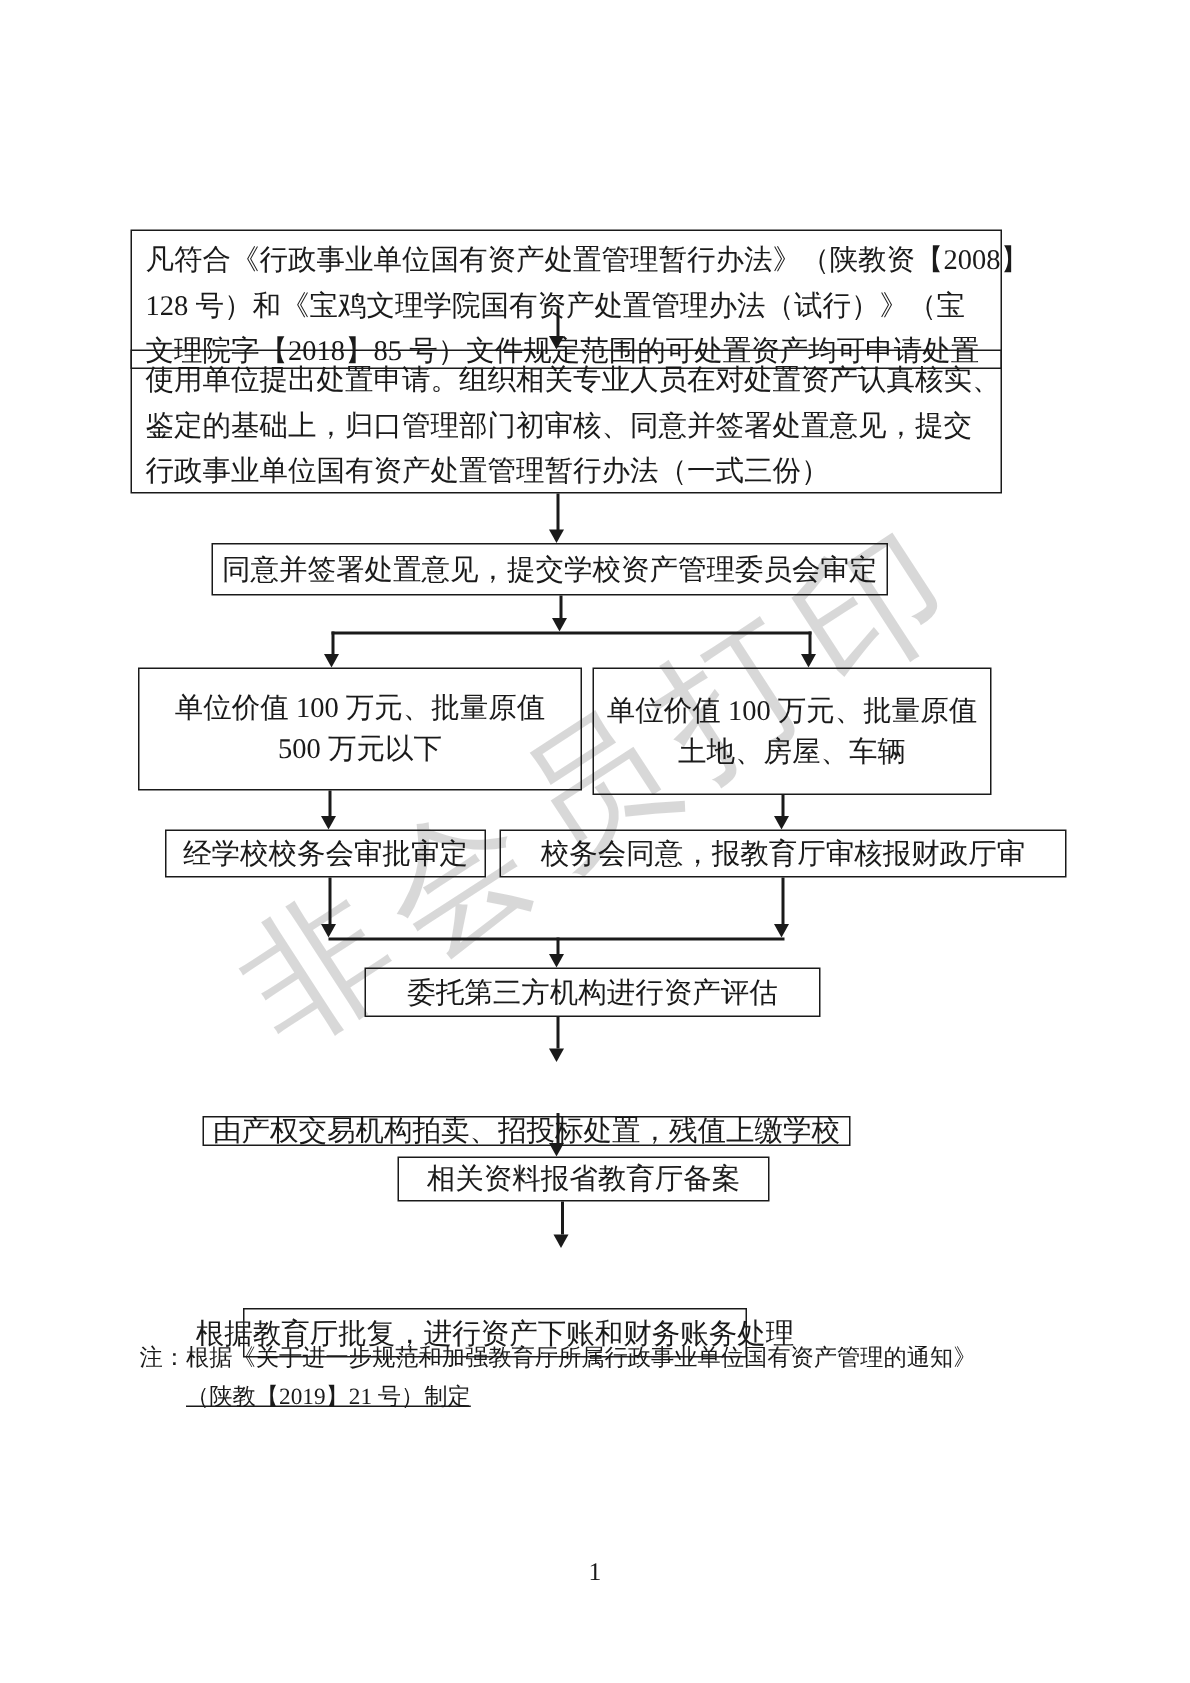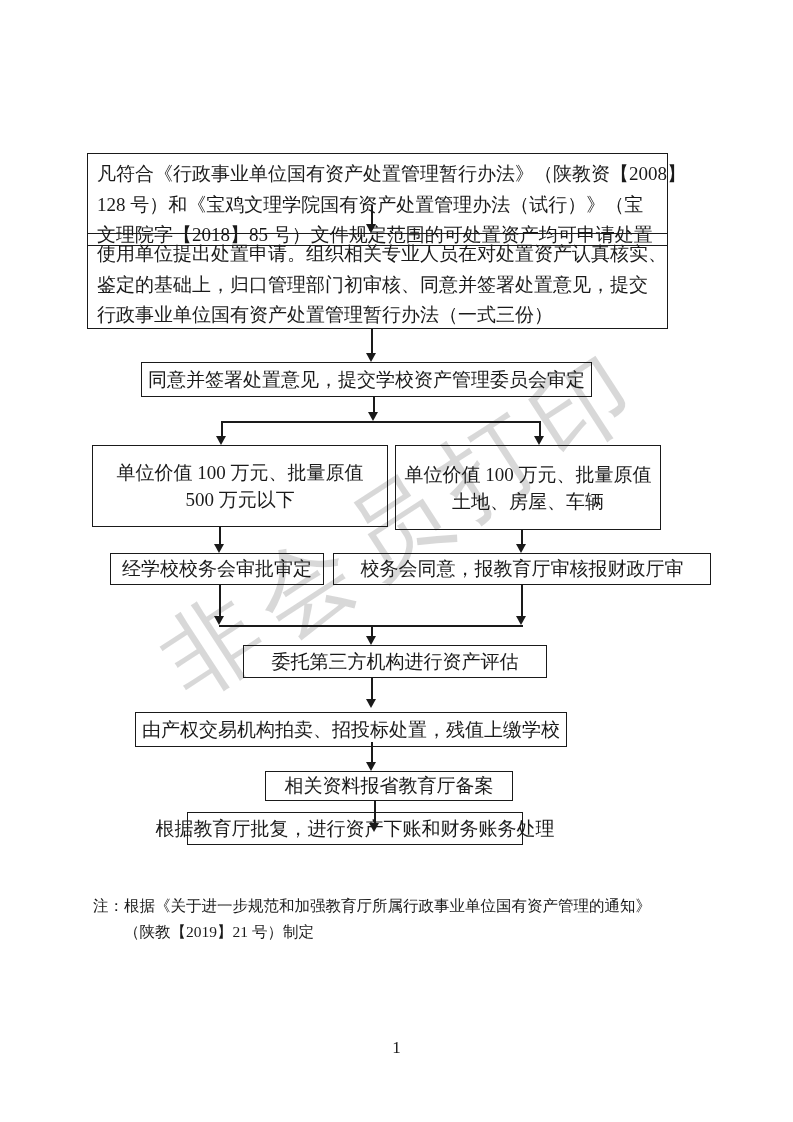--- a/index.html
+++ b/index.html
@@ -53,21 +53,21 @@
   .arr {
     position: absolute; width: 0; height: 0; z-index: 1;
     border-left: 5.5px solid transparent;
     border-right: 5.5px solid transparent;
     border-top: 9px solid #1a1a1a;
   }
   .note {
     position: absolute; left: 93px; top: 893px; width: 628px;
     font-size: 15.5px; line-height: 26px; z-index: 2;
   }
-  .note .ln2 { padding-left: 31px; }
+  .note .ln2 { padding-left: 31px; text-decoration: underline; }
   .pagenum {
     position: absolute; left: 0; top: 1038px; width: 100%;
     text-align: center; font-size: 17px; z-index: 2;
   }
 </style>
 </head>
 <body>
 
 <div class="page">
 
@@ -134,35 +134,35 @@
   <div class="vl" style="left:371px; top:625px; height:11px;"></div>
   <div class="arr" style="left:366px; top:636px;"></div>
 
   <div class="fbox center1" style="left:243px; top:645px; width:304px; height:33px;">
     <span>委托第三方机构进行资产评估</span>
   </div>
 
   <div class="vl" style="left:371px; top:678px; height:21px;"></div>
   <div class="arr" style="left:366px; top:699px;"></div>
 
-  <div class="fbox center1" style="left:135px; top:712px; width:432px; height:35px;">
+  <div class="fbox center1" style="left:135px; top:744px; width:432px; height:20px;">
     <span>由产权交易机构拍卖、招投标处置，残值上缴学校</span>
   </div>
 
   <div class="vl" style="left:371px; top:742px; height:20px;"></div>
   <div class="arr" style="left:366px; top:762px;"></div>
 
   <div class="fbox center1" style="left:265px; top:771px; width:248px; height:30px;">
     <span>相关资料报省教育厅备案</span>
   </div>
 
   <div class="vl" style="left:374px; top:801px; height:22px;"></div>
   <div class="arr" style="left:369px; top:823px;"></div>
 
-  <div class="fbox center1" style="left:162px; top:812px; width:336px; height:33px;margin-left:25px;">
+  <div class="fbox center1" style="left:162px; top:872px; width:336px; height:33px;">
     <span>根据教育厅批复，进行资产下账和财务账务处理</span>
   </div>
 
   <div class="note">
     <div class="ln1">注：根据《关于进一步规范和加强教育厅所属行政事业单位国有资产管理的通知》</div>
     <div class="ln2">（陕教【2019】21 号）制定</div>
   </div>
 
   <div class="pagenum">1</div>
 

